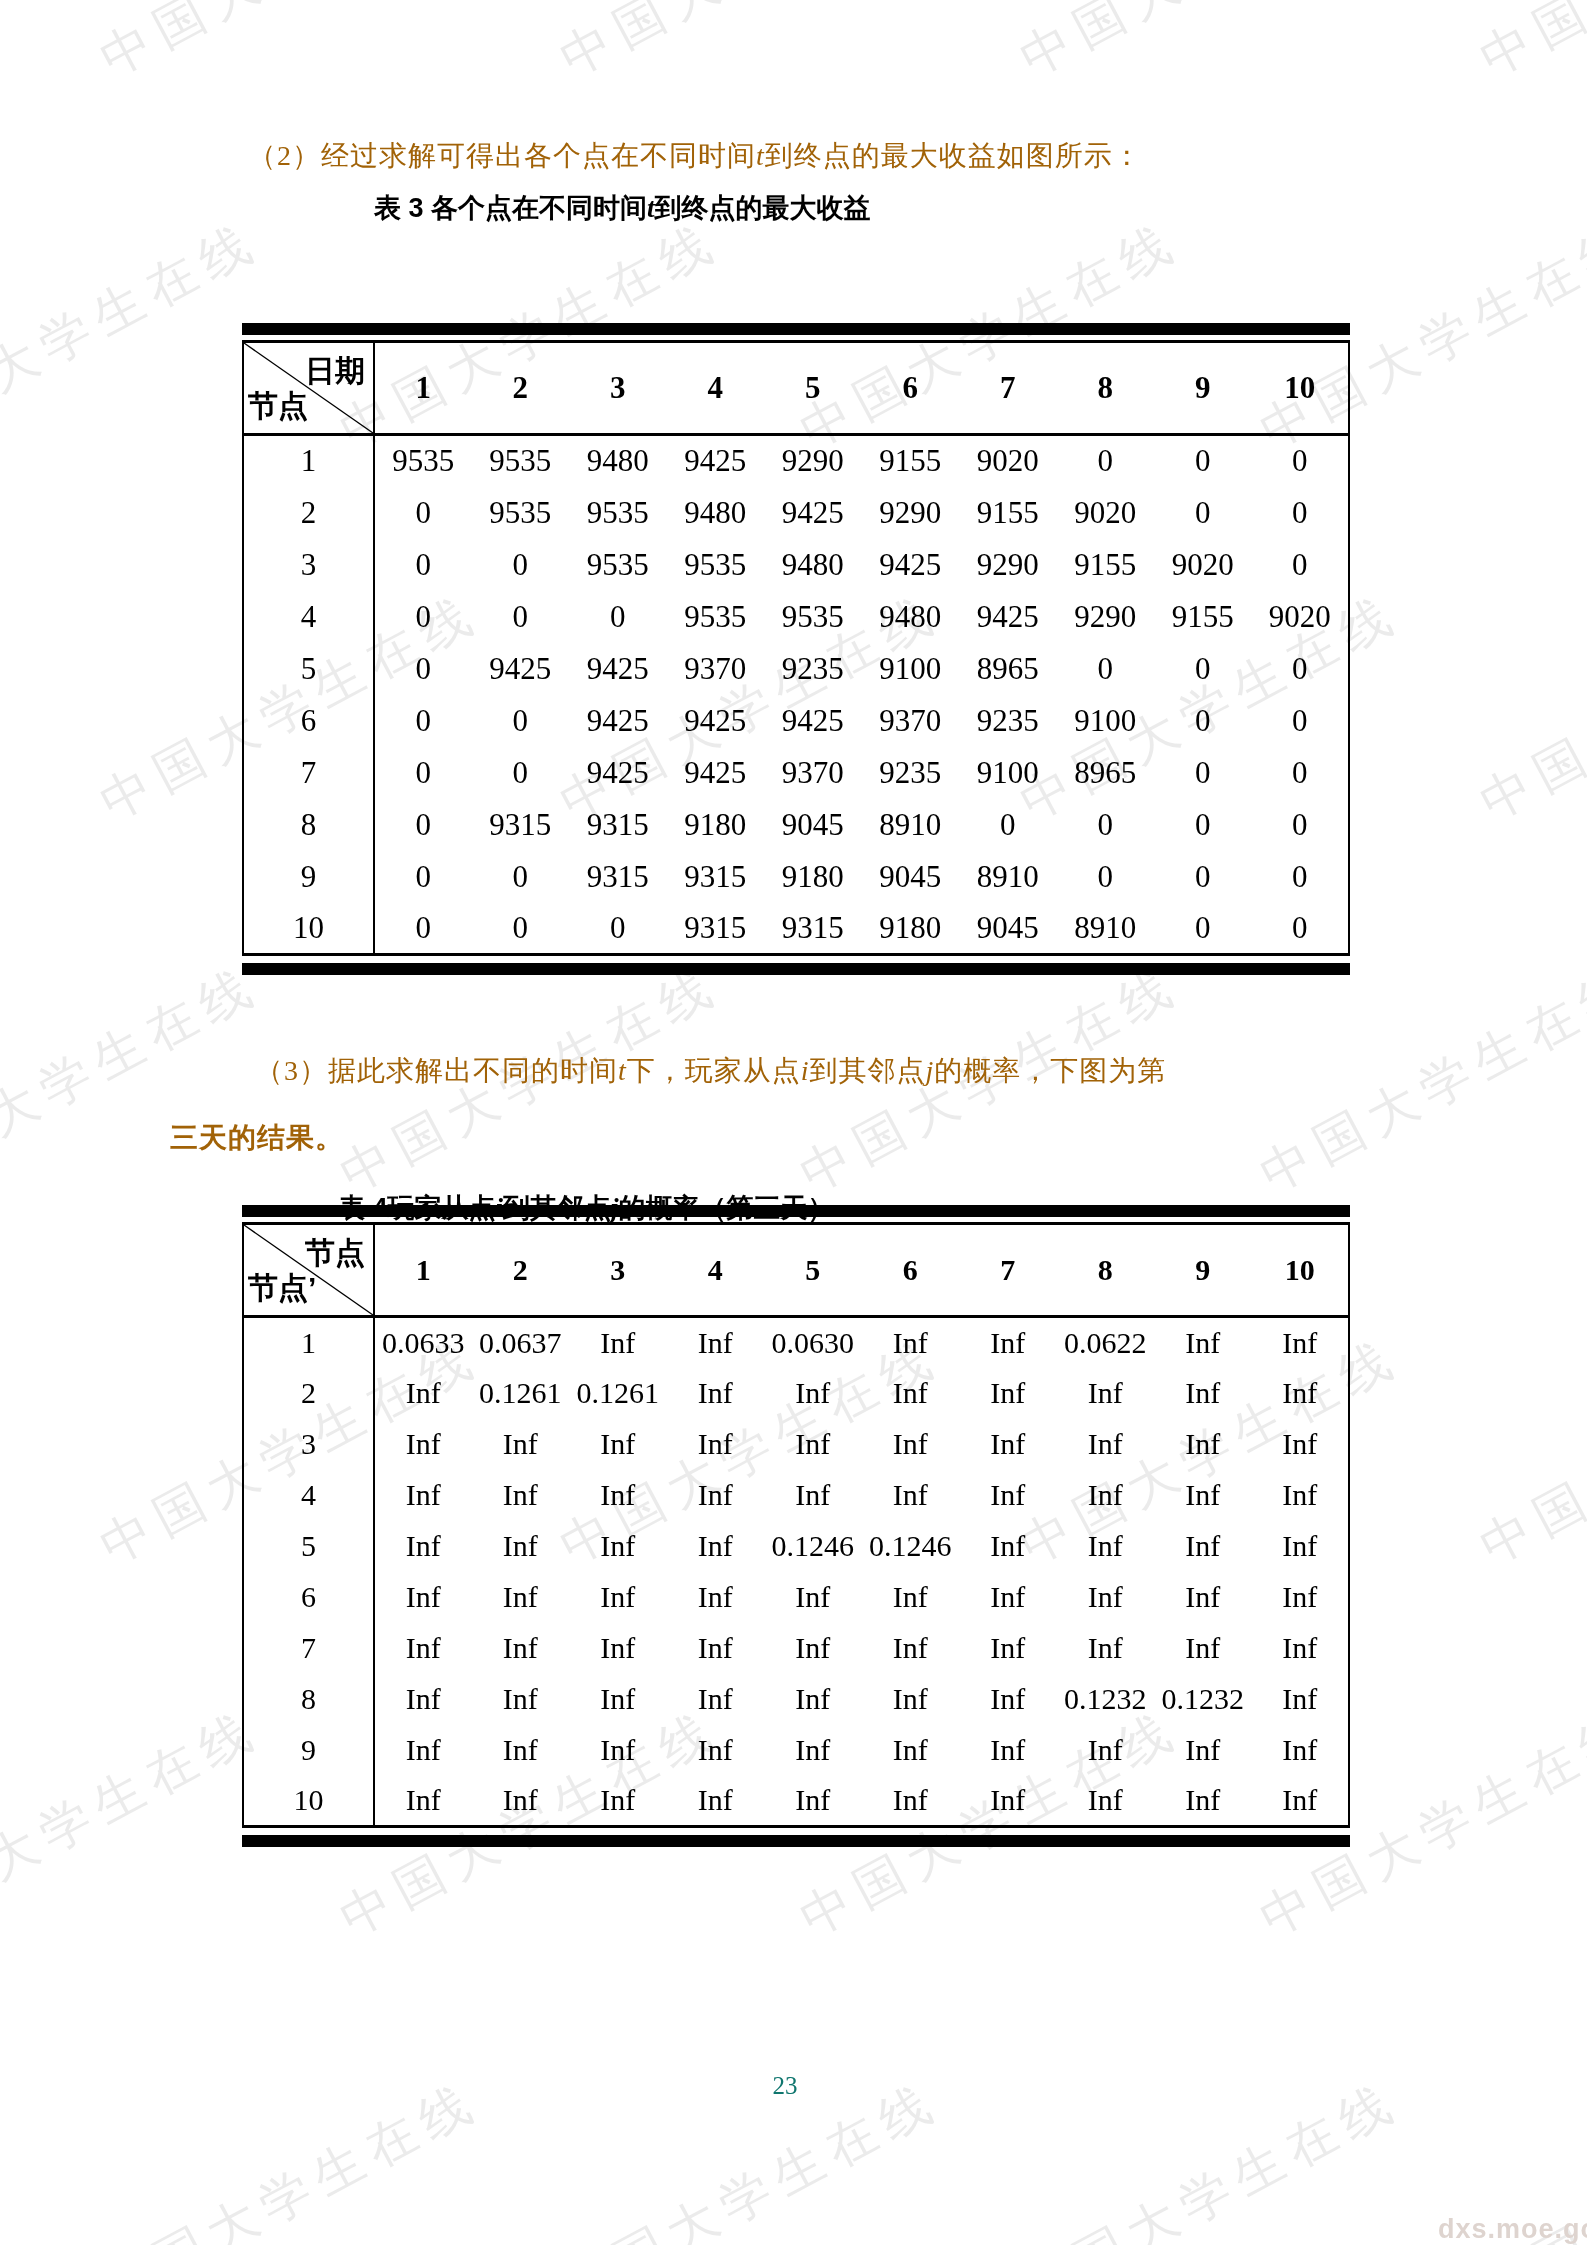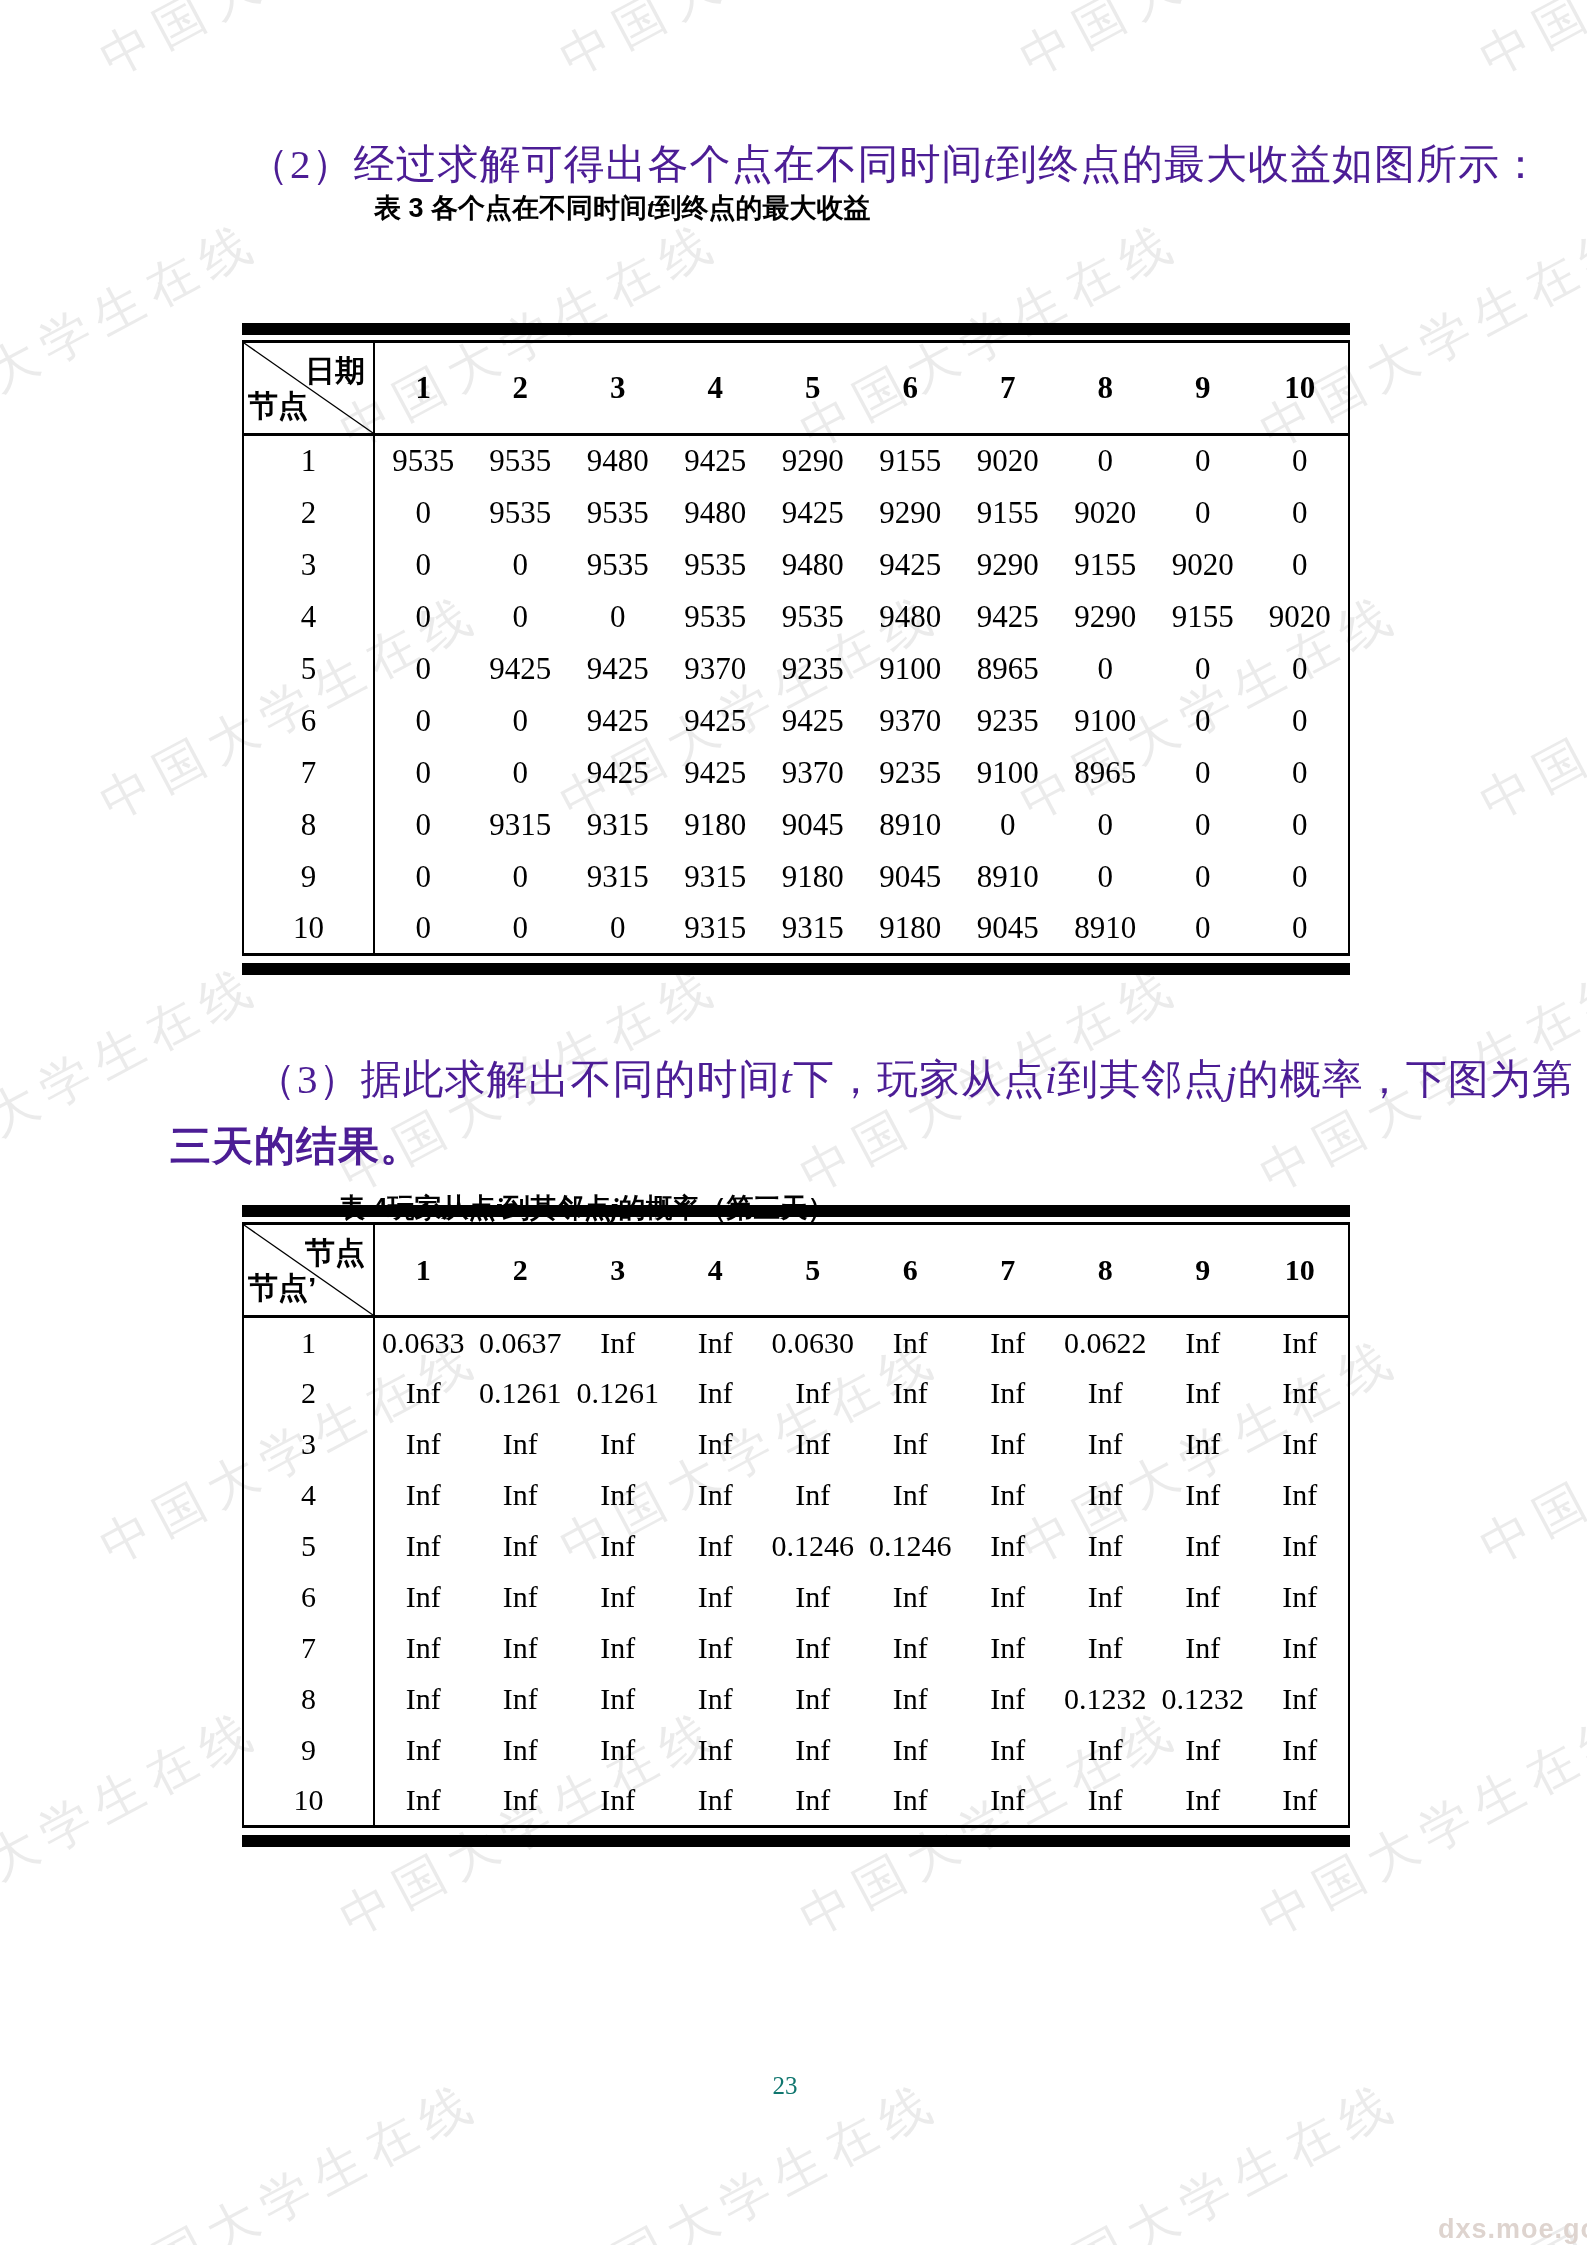--- a/index.html
+++ b/index.html
@@ -19,22 +19,22 @@
   }
   .wm-url {
     position:absolute; left:1438px; top:2214px;
     font-family:"Liberation Sans", sans-serif;
     font-weight:bold; font-size:27px; letter-spacing:1px;
     color:#ded4cf; z-index:1;
   }
   .content { position:absolute; inset:0; z-index:2; }
 
   .para {
-    position:absolute; font-size:41px; letter-spacing:1px;
-    color:#4c1d95; white-space:nowrap;
+    position:absolute; font-size:28px; letter-spacing:1px;
+    color:#a16207; white-space:nowrap;
   }
   .para .v { font-style:italic; font-family:"Liberation Serif", serif; }
   .caption {
     position:absolute; font-family:"Liberation Sans", sans-serif;
     font-weight:bold; font-size:27px; white-space:nowrap; color:#000;
   }
   .caption .v { font-style:italic; font-family:"Liberation Serif", serif; }
 
   .tablebox { position:absolute; width:1108px; }
   .tbar { height:12px; background:#000; }

